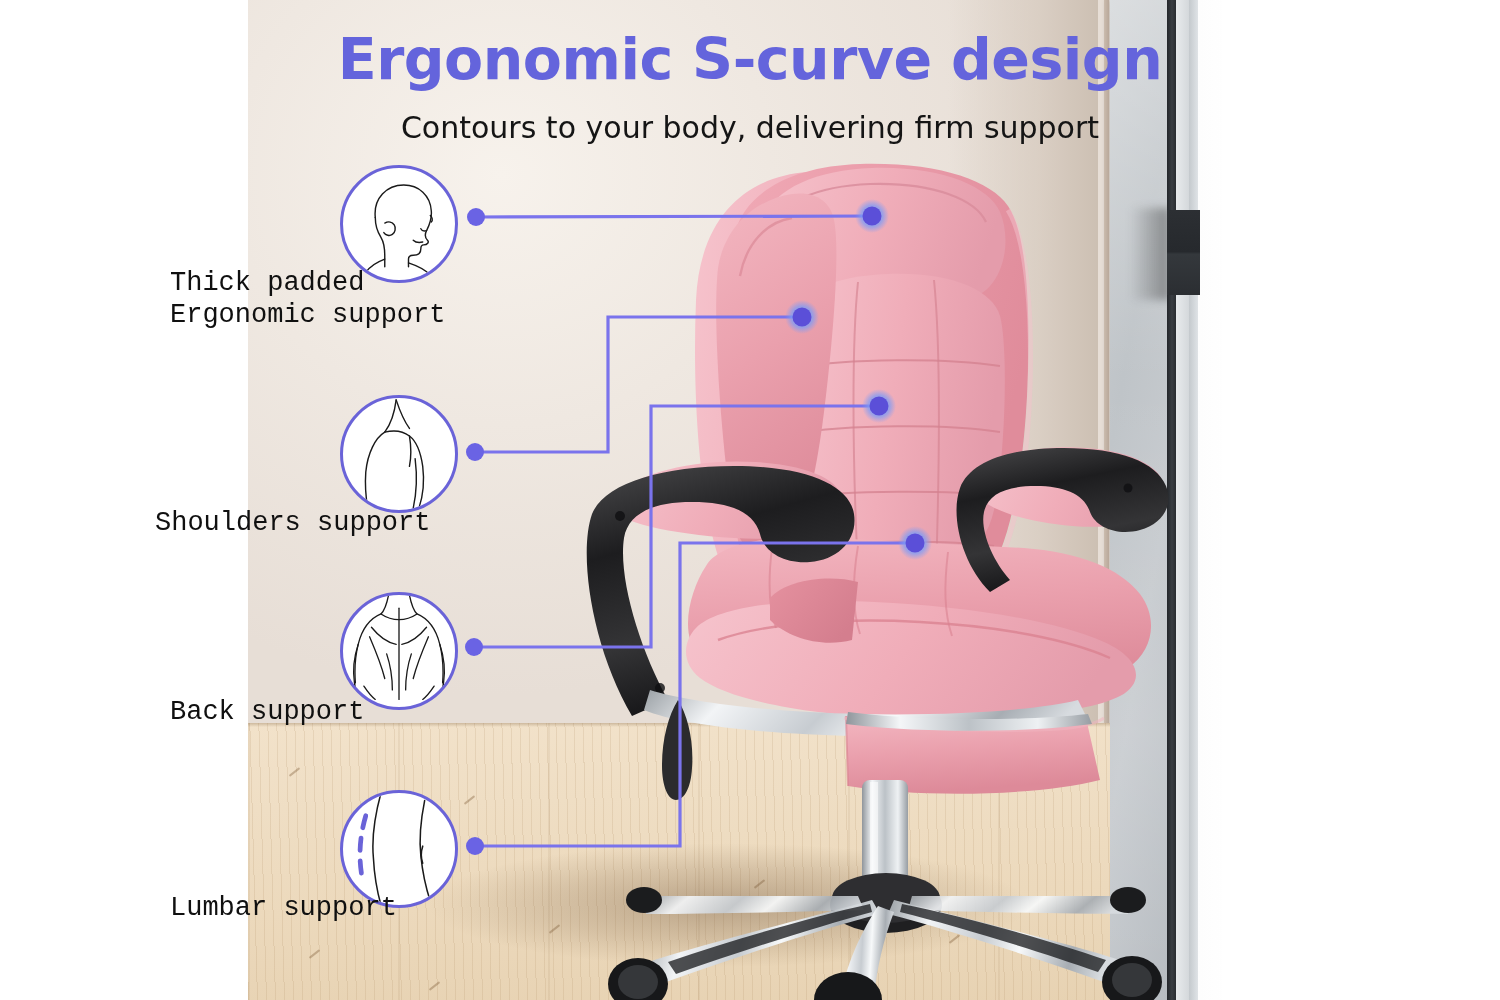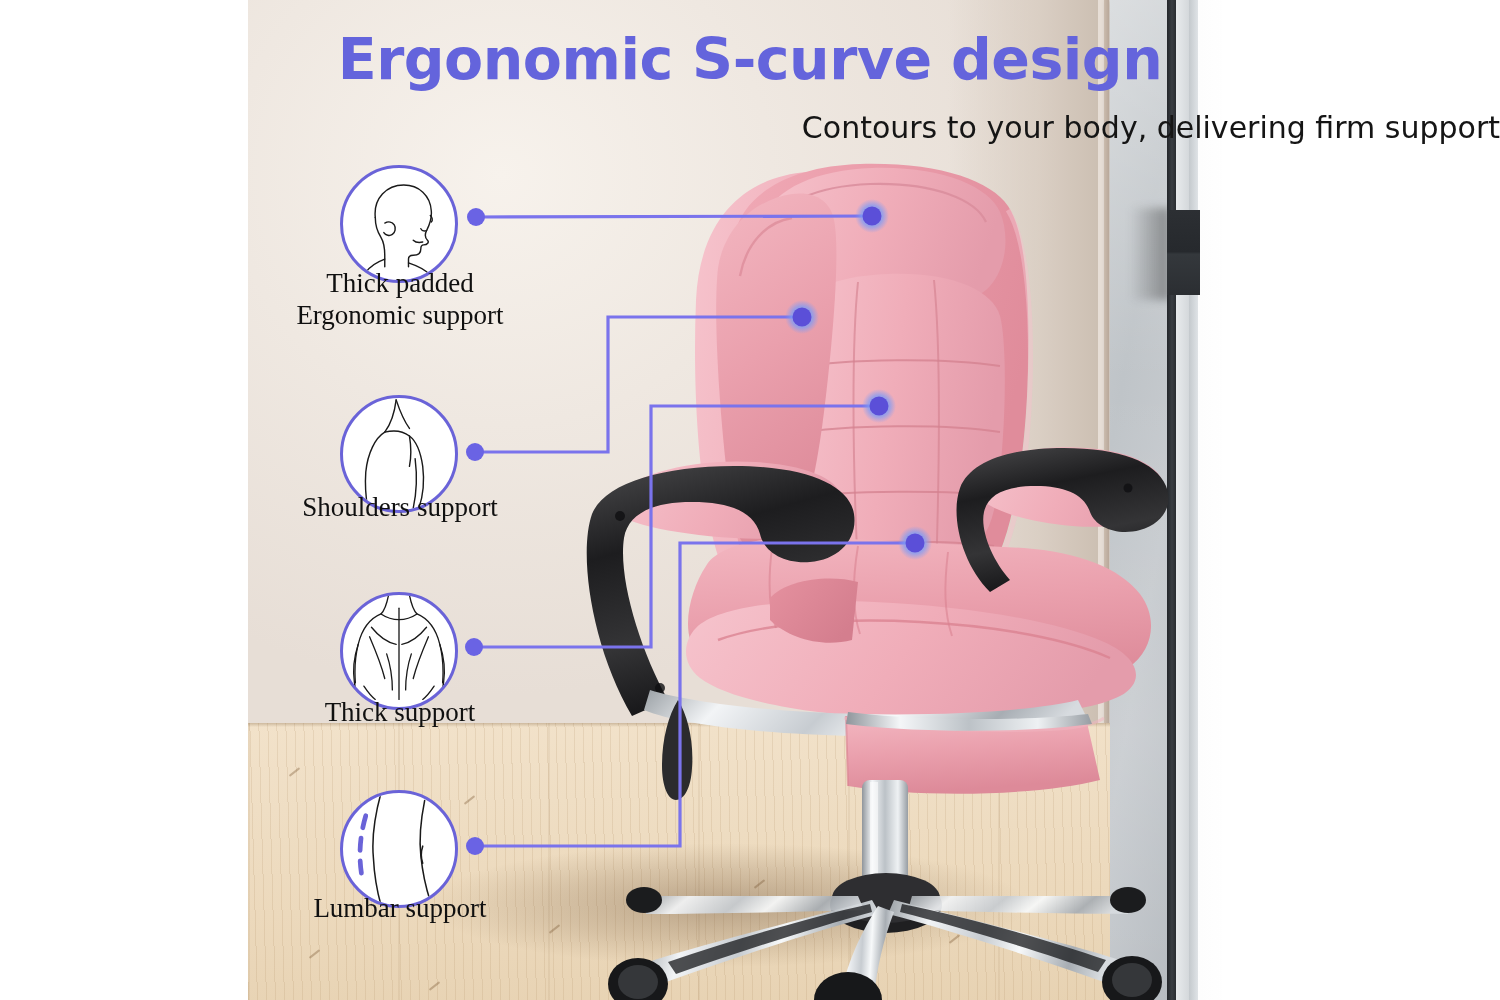--- a/index.html
+++ b/index.html
@@ -69,37 +69,37 @@
   
   #chair{position:absolute;left:0;top:0;width:974px;height:1000px;}
 
   
   .headline{
     position:absolute;left:0;top:30px;width:1500px;text-align:center;
     font-size:57px;font-weight:700;letter-spacing:-.5px;line-height:1.05;
     color:#6464dc;font-family:"DejaVu Sans", sans-serif;
   }
   .subline{
-    position:absolute;left:0;top:110px;width:1500px;text-align:right;
+    position:absolute;left:0;top:110px;width:1500px;text-align:center;
     font-size:30px;font-weight:400;color:#151515;
     font-family:"DejaVu Sans", sans-serif;
   }
 
   
   .callout{position:absolute;}
   .bubble{
     position:absolute;width:118px;height:118px;border-radius:50%;
     background:#ffffff;border:3px solid #6a63d8;box-sizing:border-box;
     overflow:hidden;
   }
   .bubble svg{display:block;width:100%;height:100%;}
   .cap{
-    position:absolute;text-align:center;color:#101010;
+    position:absolute;text-align:left;color:#101010;
     font-size:27px;line-height:1.18;font-weight:400;white-space:nowrap;
-    font-family:Liberation Serif, serif;
+    font-family:Liberation Mono, monospace;
   }
 
   
   #wires{position:absolute;left:0;top:0;width:1500px;height:1000px;pointer-events:none;}
 </style>
 </head>
 <body>
 
 <div id="stage">
 
@@ -374,21 +374,21 @@
         <g fill="none" stroke="#1a1a1a" stroke-width="1.5" stroke-linecap="round">
           <path d="M56 2 C54 18 50 28 44 36"></path>
           <path d="M44 36 C34 42 26 58 24 78 C23 92 24 104 26 116"></path>
           <path d="M44 36 C52 34 62 34 70 40 C78 46 82 58 84 72 C86 88 84 104 80 116"></path>
           <path d="M70 40 C72 52 72 62 70 72"></path>
           <path d="M76 64 C78 80 78 98 74 116"></path>
           <path d="M56 2 C60 14 64 24 70 32"></path>
         </g>
       </svg>
     </div>
-    <div class="cap" style="left:155px;top:492px;width:490px">
+    <div class="cap" style="left:155px;top:508px;width:490px">
       <div>Shoulders support</div>
     </div>
   </div>
 
   <div class="callout">
     <div class="bubble" style="left:340px;top:592px">
       <svg viewBox="0 0 118 118">
         <g fill="none" stroke="#1a1a1a" stroke-width="1.4" stroke-linecap="round">
           <path d="M48 0 C46 10 44 16 40 20 C28 25 20 36 16 52 C13 64 12 78 13 92"></path>
           <path d="M70 0 C72 10 74 16 78 20 C90 25 98 36 102 52 C105 64 106 78 105 92"></path>
@@ -403,21 +403,21 @@
           <path d="M13 92 C10 98 8 104 8 110"></path>
           <path d="M105 92 C108 98 110 104 110 110"></path>
           <path d="M22 96 C26 102 30 107 34 110"></path>
           <path d="M96 96 C92 102 88 107 84 110"></path>
           <path d="M46 62 C50 74 52 88 52 100"></path>
           <path d="M72 62 C68 74 66 88 66 100"></path>
         </g>
       </svg>
     </div>
     <div class="cap" style="left:170px;top:697px;width:460px">
-      <div>Thick support</div>
+      <div>Back support</div>
     </div>
   </div>
 
   <div class="callout">
     <div class="bubble" style="left:340px;top:790px">
       <svg viewBox="0 0 118 118">
         <g fill="none" stroke="#1a1a1a" stroke-width="1.6" stroke-linecap="round">
           <path d="M40 0 C34 22 30 46 32 68 C33 88 36 104 40 118"></path>
           <path d="M86 8 C82 28 80 48 82 66 C84 86 88 102 92 114"></path>
           <path d="M84 56 C82 62 82 68 84 74"></path>

